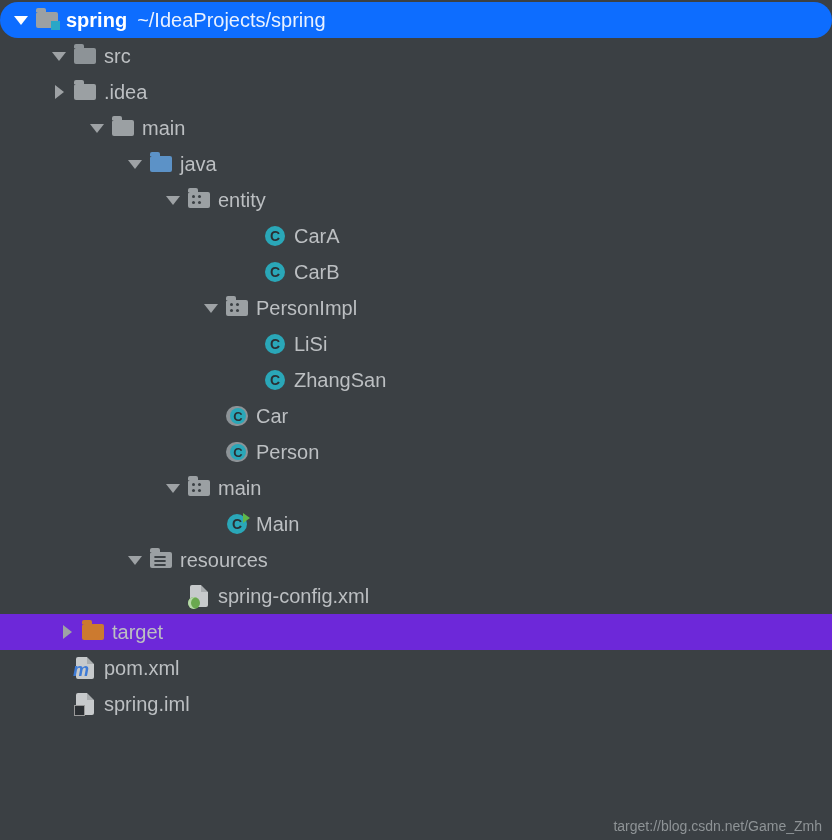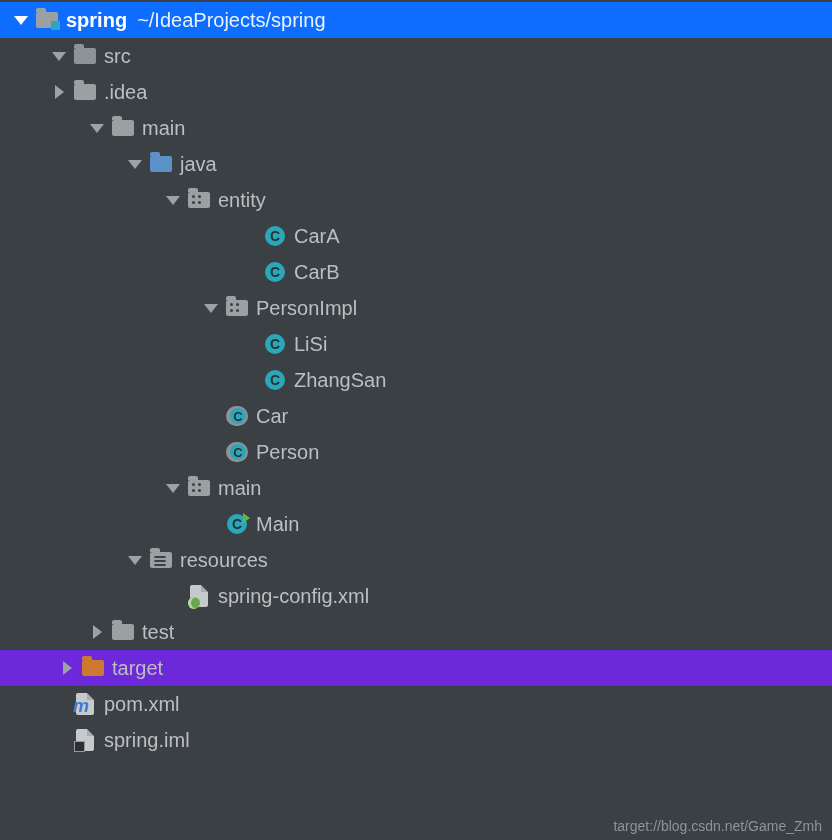--- a/index.html
+++ b/index.html
@@ -21,20 +21,21 @@
     display: flex;
     align-items: center;
     height: 36px;
     white-space: nowrap;
     user-select: none;
     cursor: default;
   }
   .row.selected {
     background: #0d6dff;
     color: #ffffff;
+    border-radius: 18px;
   }
   .row.highlight {
     background: #6d28d9;
     padding-left: 8px;
   }
   .indent { display:inline-block; height:1px; }
   .arrow {
     width: 0; height: 0;
     display: inline-block;
     margin-right: 8px;
@@ -329,33 +330,25 @@
 
   <div class="row">
     <span class="indent" style="width:166px"></span>
     <span class="arrow none"></span>
     <span class="icon">
         <span class="file xml"></span>
       </span>
     <span class="label">spring-config.xml</span>
   </div>
 
-  <div class="row">
-    <span class="indent" style="width:90px"></span>
+
+  <div class="row highlight">
+    <span class="indent" style="width:52px"></span>
     <span class="arrow closed"></span>
     <span class="icon">
-        <span class="folder"></span>
-      </span>
-    <span class="label">test</span>
-  </div>
-
-  <div class="row highlight">
-    <span class="indent" style="width:52px"></span>
-    <span class="arrow closed"></span>
-    <span class="icon">
         <span class="folder target"></span>
       </span>
     <span class="label">target</span>
   </div>
 
   <div class="row">
     <span class="indent" style="width:52px"></span>
     <span class="arrow none"></span>
     <span class="icon">
         <span class="file maven"></span>

